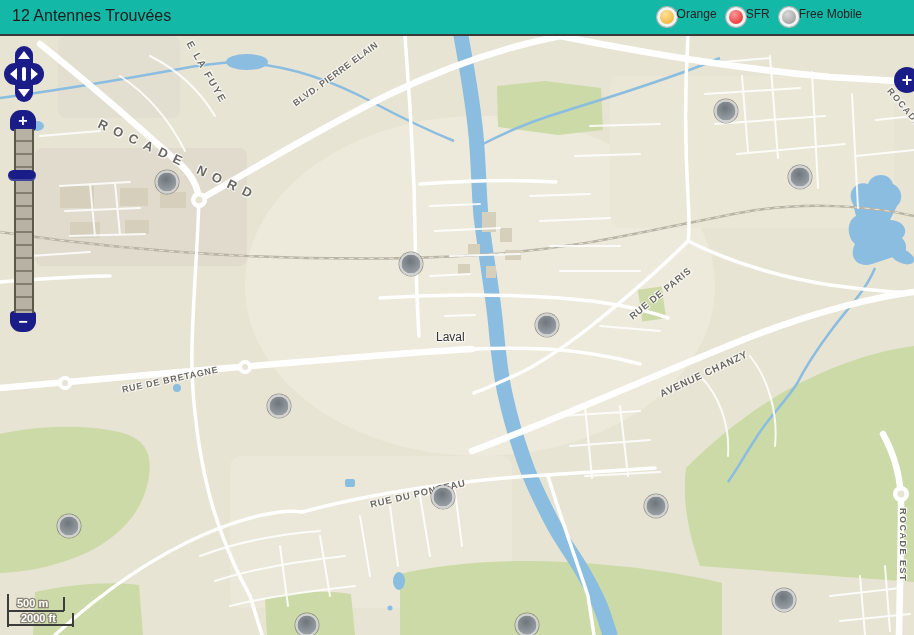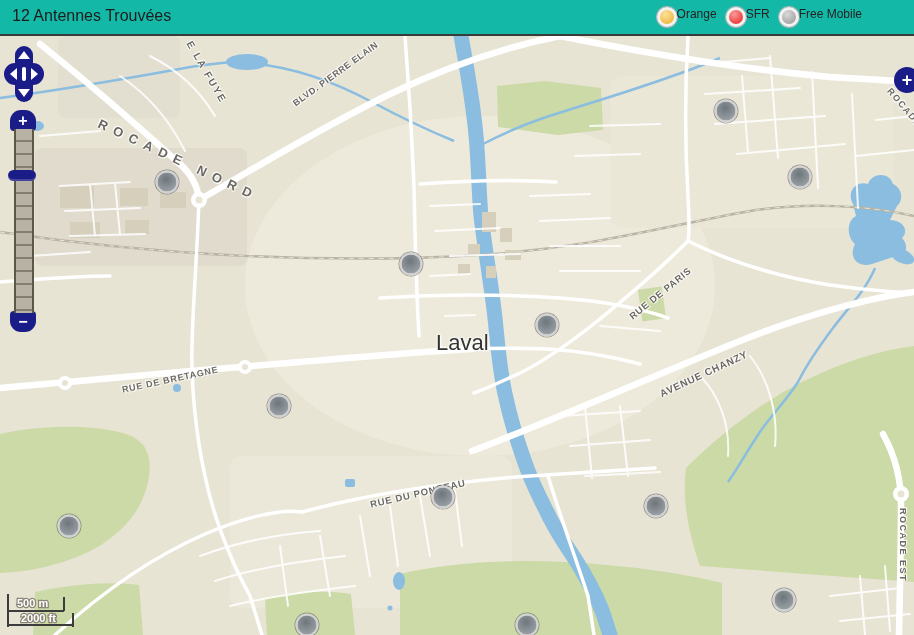--- a/index.html
+++ b/index.html
@@ -10,21 +10,21 @@
   .legend{position:absolute;right:52px;top:0;height:34px;display:flex;align-items:center;gap:9px;list-style:none;margin:0;padding:0;}
   .legend li{display:flex;}
   .legend-dot{width:14px;height:14px;border-radius:50%;border:3px solid #f3f3f3;box-shadow:0 0 0 1px #b3b3b3;background:#ccc;}
   .legend-label{font-size:12px;color:#222;}
   
   .map{position:absolute;left:0;top:36px;width:914px;height:599px;overflow:hidden;background:#e8e4d4;}
   .basemap{position:absolute;left:0;top:0;}
   .layer{position:absolute;left:0;top:0;width:100%;height:100%;}
   .street-label{position:absolute;transform-origin:0 0;white-space:nowrap;font-weight:700;color:#6b6862;
     text-shadow:0 0 2px #fff,0 0 2px #fff,1px 1px 1px #fff,-1px -1px 1px #fff;}
-  .city-label{position:absolute;left:436px;top:294px;font-size:22px;color:#333;
+  .city-label{position:absolute;left:436px;top:294px;font-size:12px;color:#333;
     text-shadow:0 0 3px #fff,0 0 3px #fff,1px 1px 2px #fff;}
   .marker{position:absolute;width:19px;height:19px;border-radius:50%;border:2px solid #d2d2d2;
     background:radial-gradient(circle at 45% 35%,#6e757b 0%,#9aa1a6 78%);
     box-shadow:0 0 0 1px rgba(105,105,105,.65);transform:translate(-50%,-50%);}
   
   .controls{position:absolute;left:2px;top:9px;width:46px;}
   .zoomctl{margin:3px 0 0 8px;width:28px;}
   .zbtn{width:26px;height:21px;background:#1a1d87;color:#fff;display:flex;align-items:center;justify-content:center;
     font-size:16px;font-weight:700;line-height:1;user-select:none;}
   .zbtn.zin{border-radius:11px 11px 4px 4px;}

